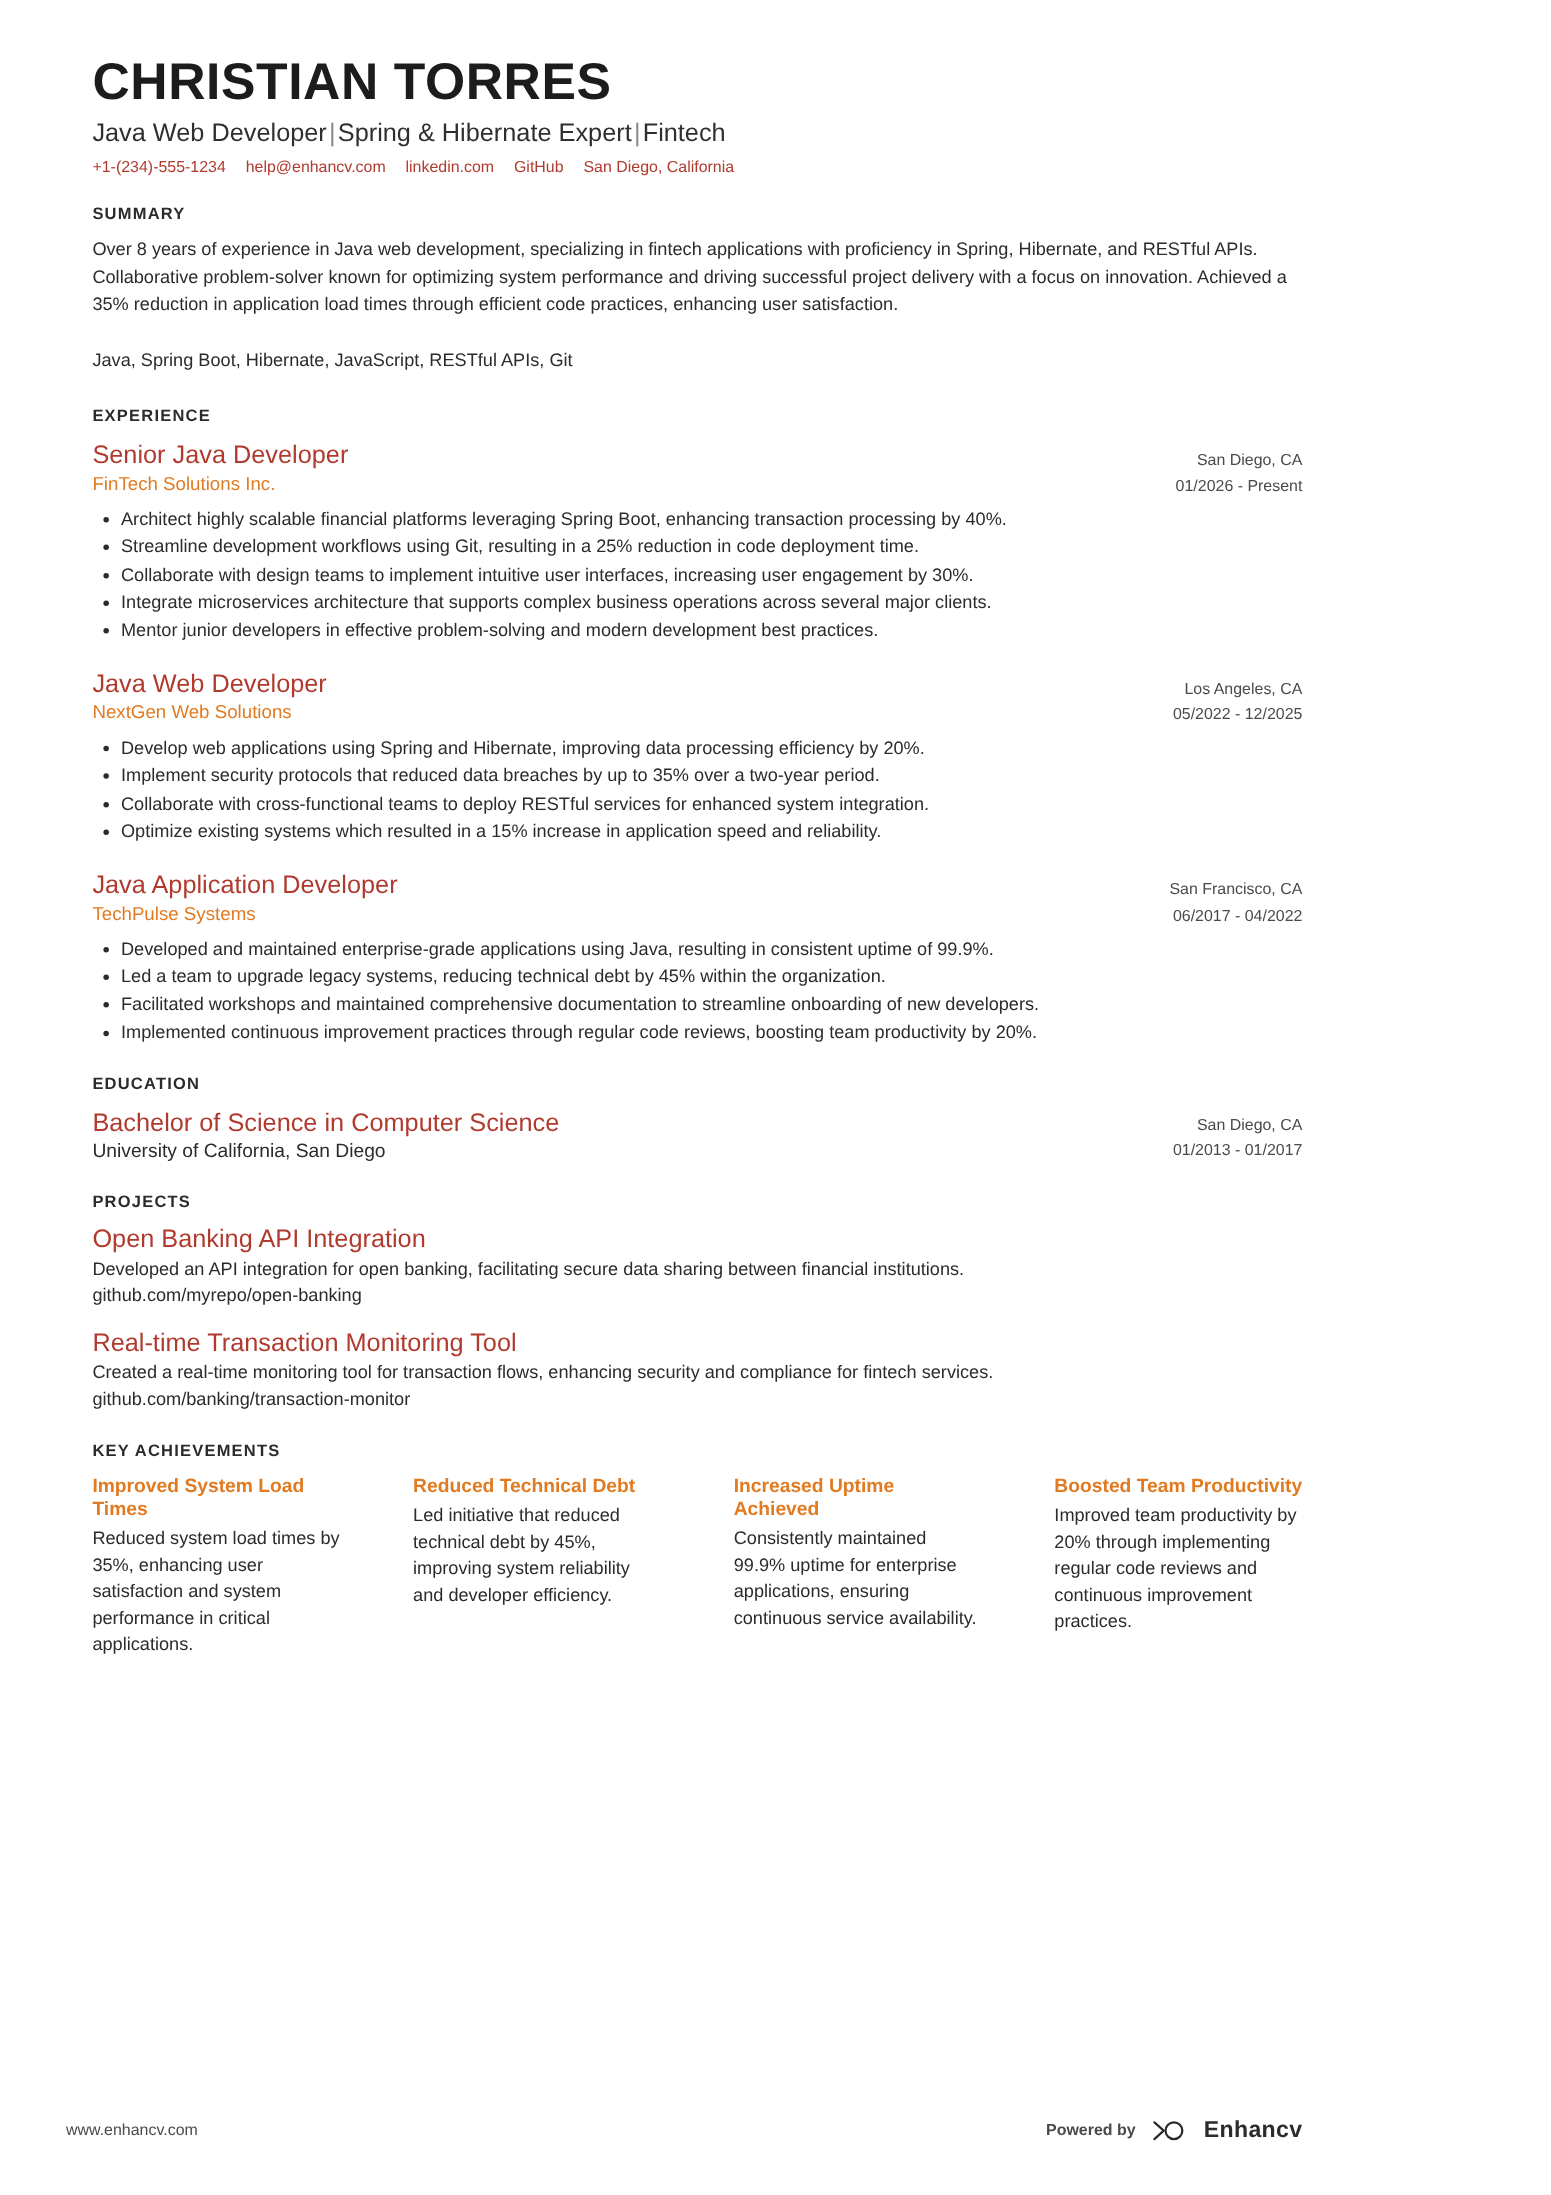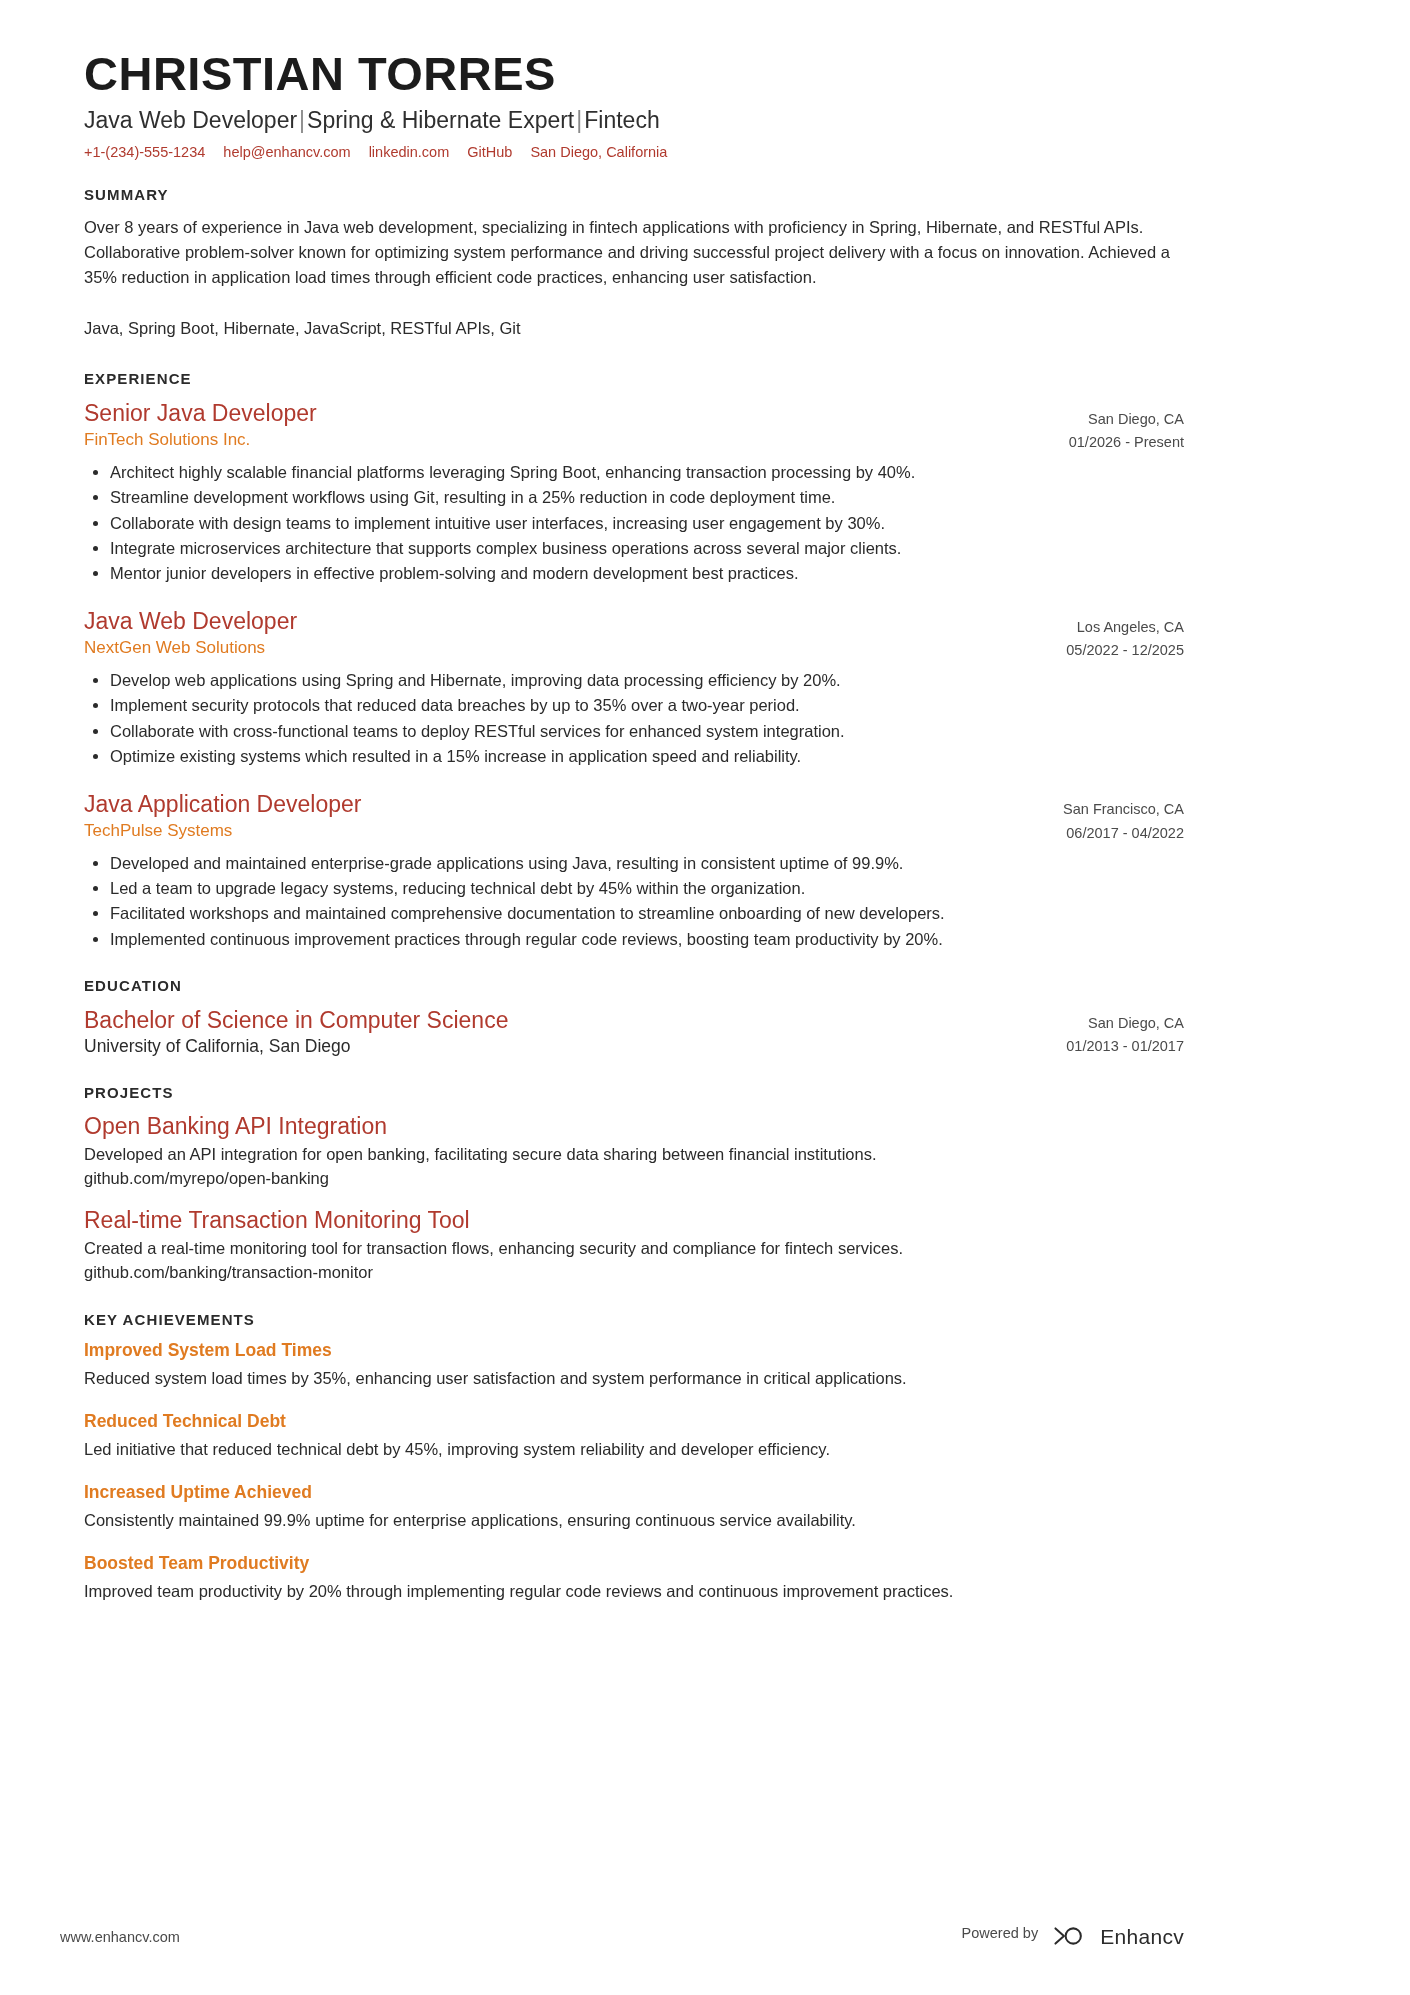--- a/index.html
+++ b/index.html
@@ -139,21 +139,21 @@
   }
   .project-link {
     font-size: 16.5px;
     color: #2b2b2b;
     line-height: 1.45;
     margin: 0;
   }
   
   .ach-grid {
     display: grid;
-    grid-template-columns: 1fr;
+    grid-template-columns: 1fr 1fr 1fr 1fr;
     column-gap: 66px;
     row-gap: 20px;
   }
   .ach-title {
     font-size: 17.5px;
     font-weight: bold;
     color: #e07b21;
     margin: 0 0 6px 0;
   }
   .ach-desc {
@@ -171,21 +171,23 @@
     display: flex;
     justify-content: space-between;
     align-items: center;
   }
   .footer-url {
     font-size: 14.5px;
     color: #4a4a4a;
   }
   .footer-brand {
     display: flex;
+    align-items: center;
     gap: 14px;
+    font-weight: bold;
   }
   .powered {
     font-size: 14.5px;
     color: #4a4a4a;
   }
   .brand-name {
     font-size: 21px;
     color: #2b2b2b;
     letter-spacing: 0.3px;
   }

